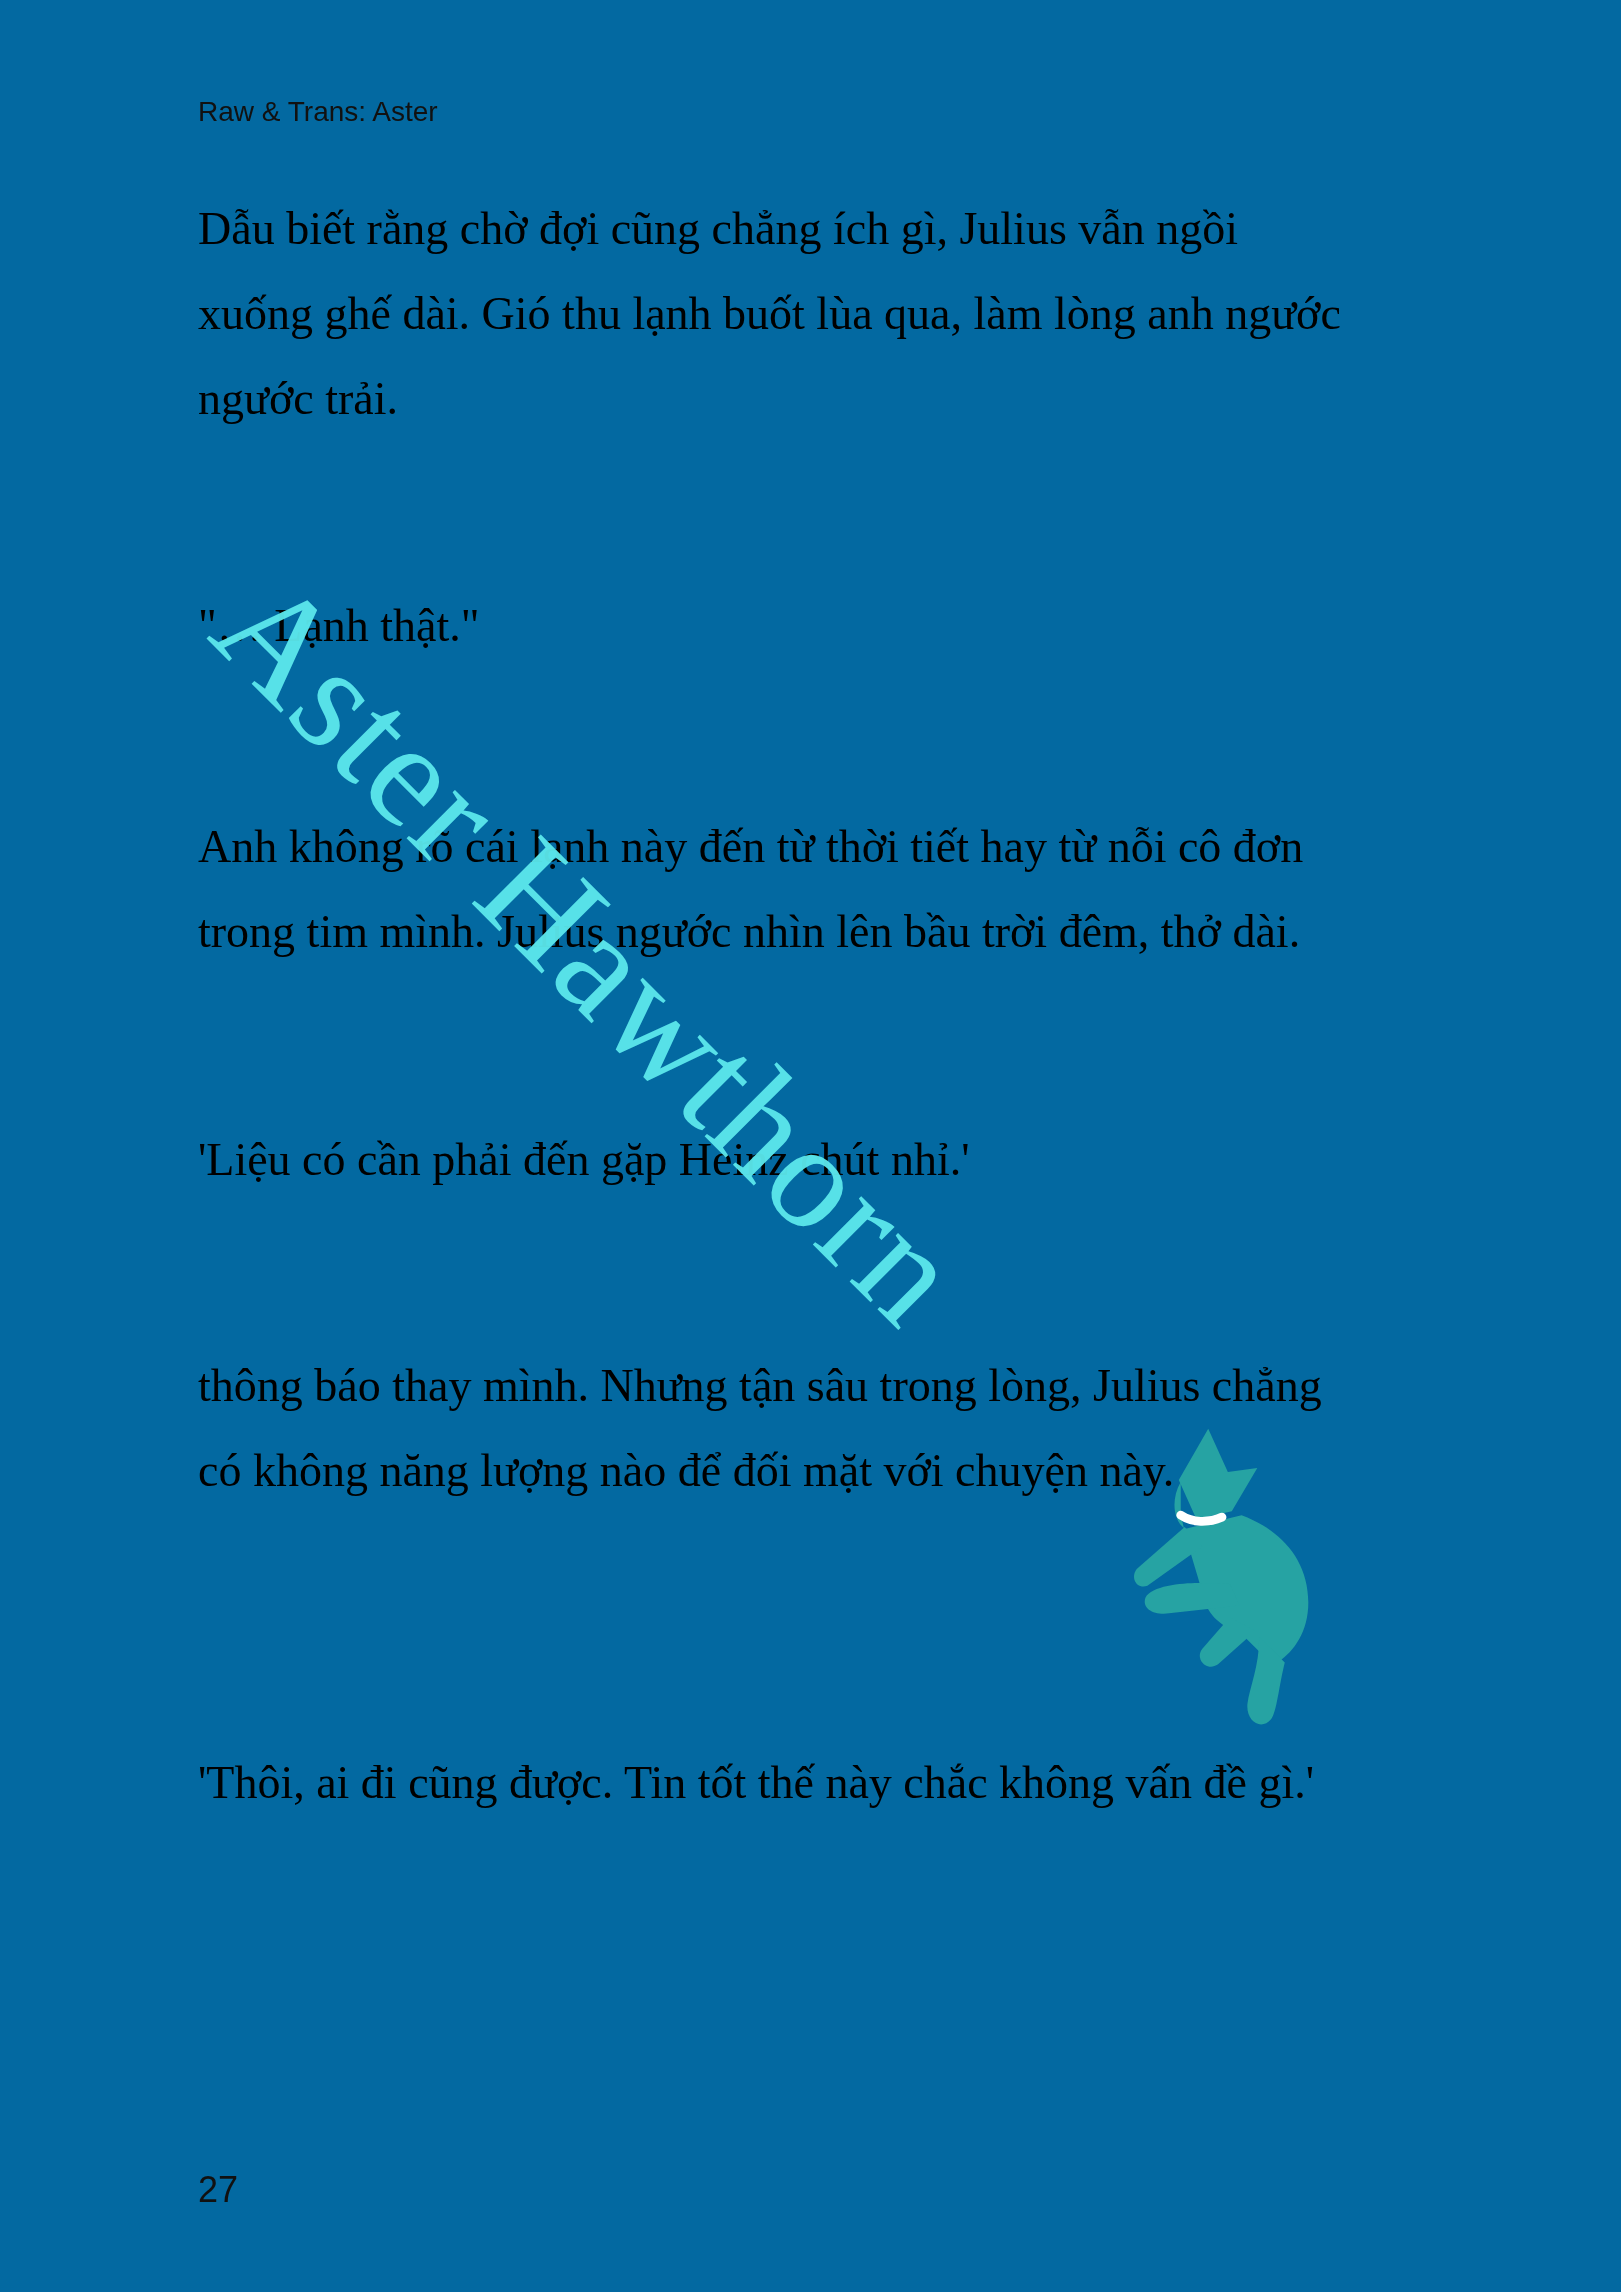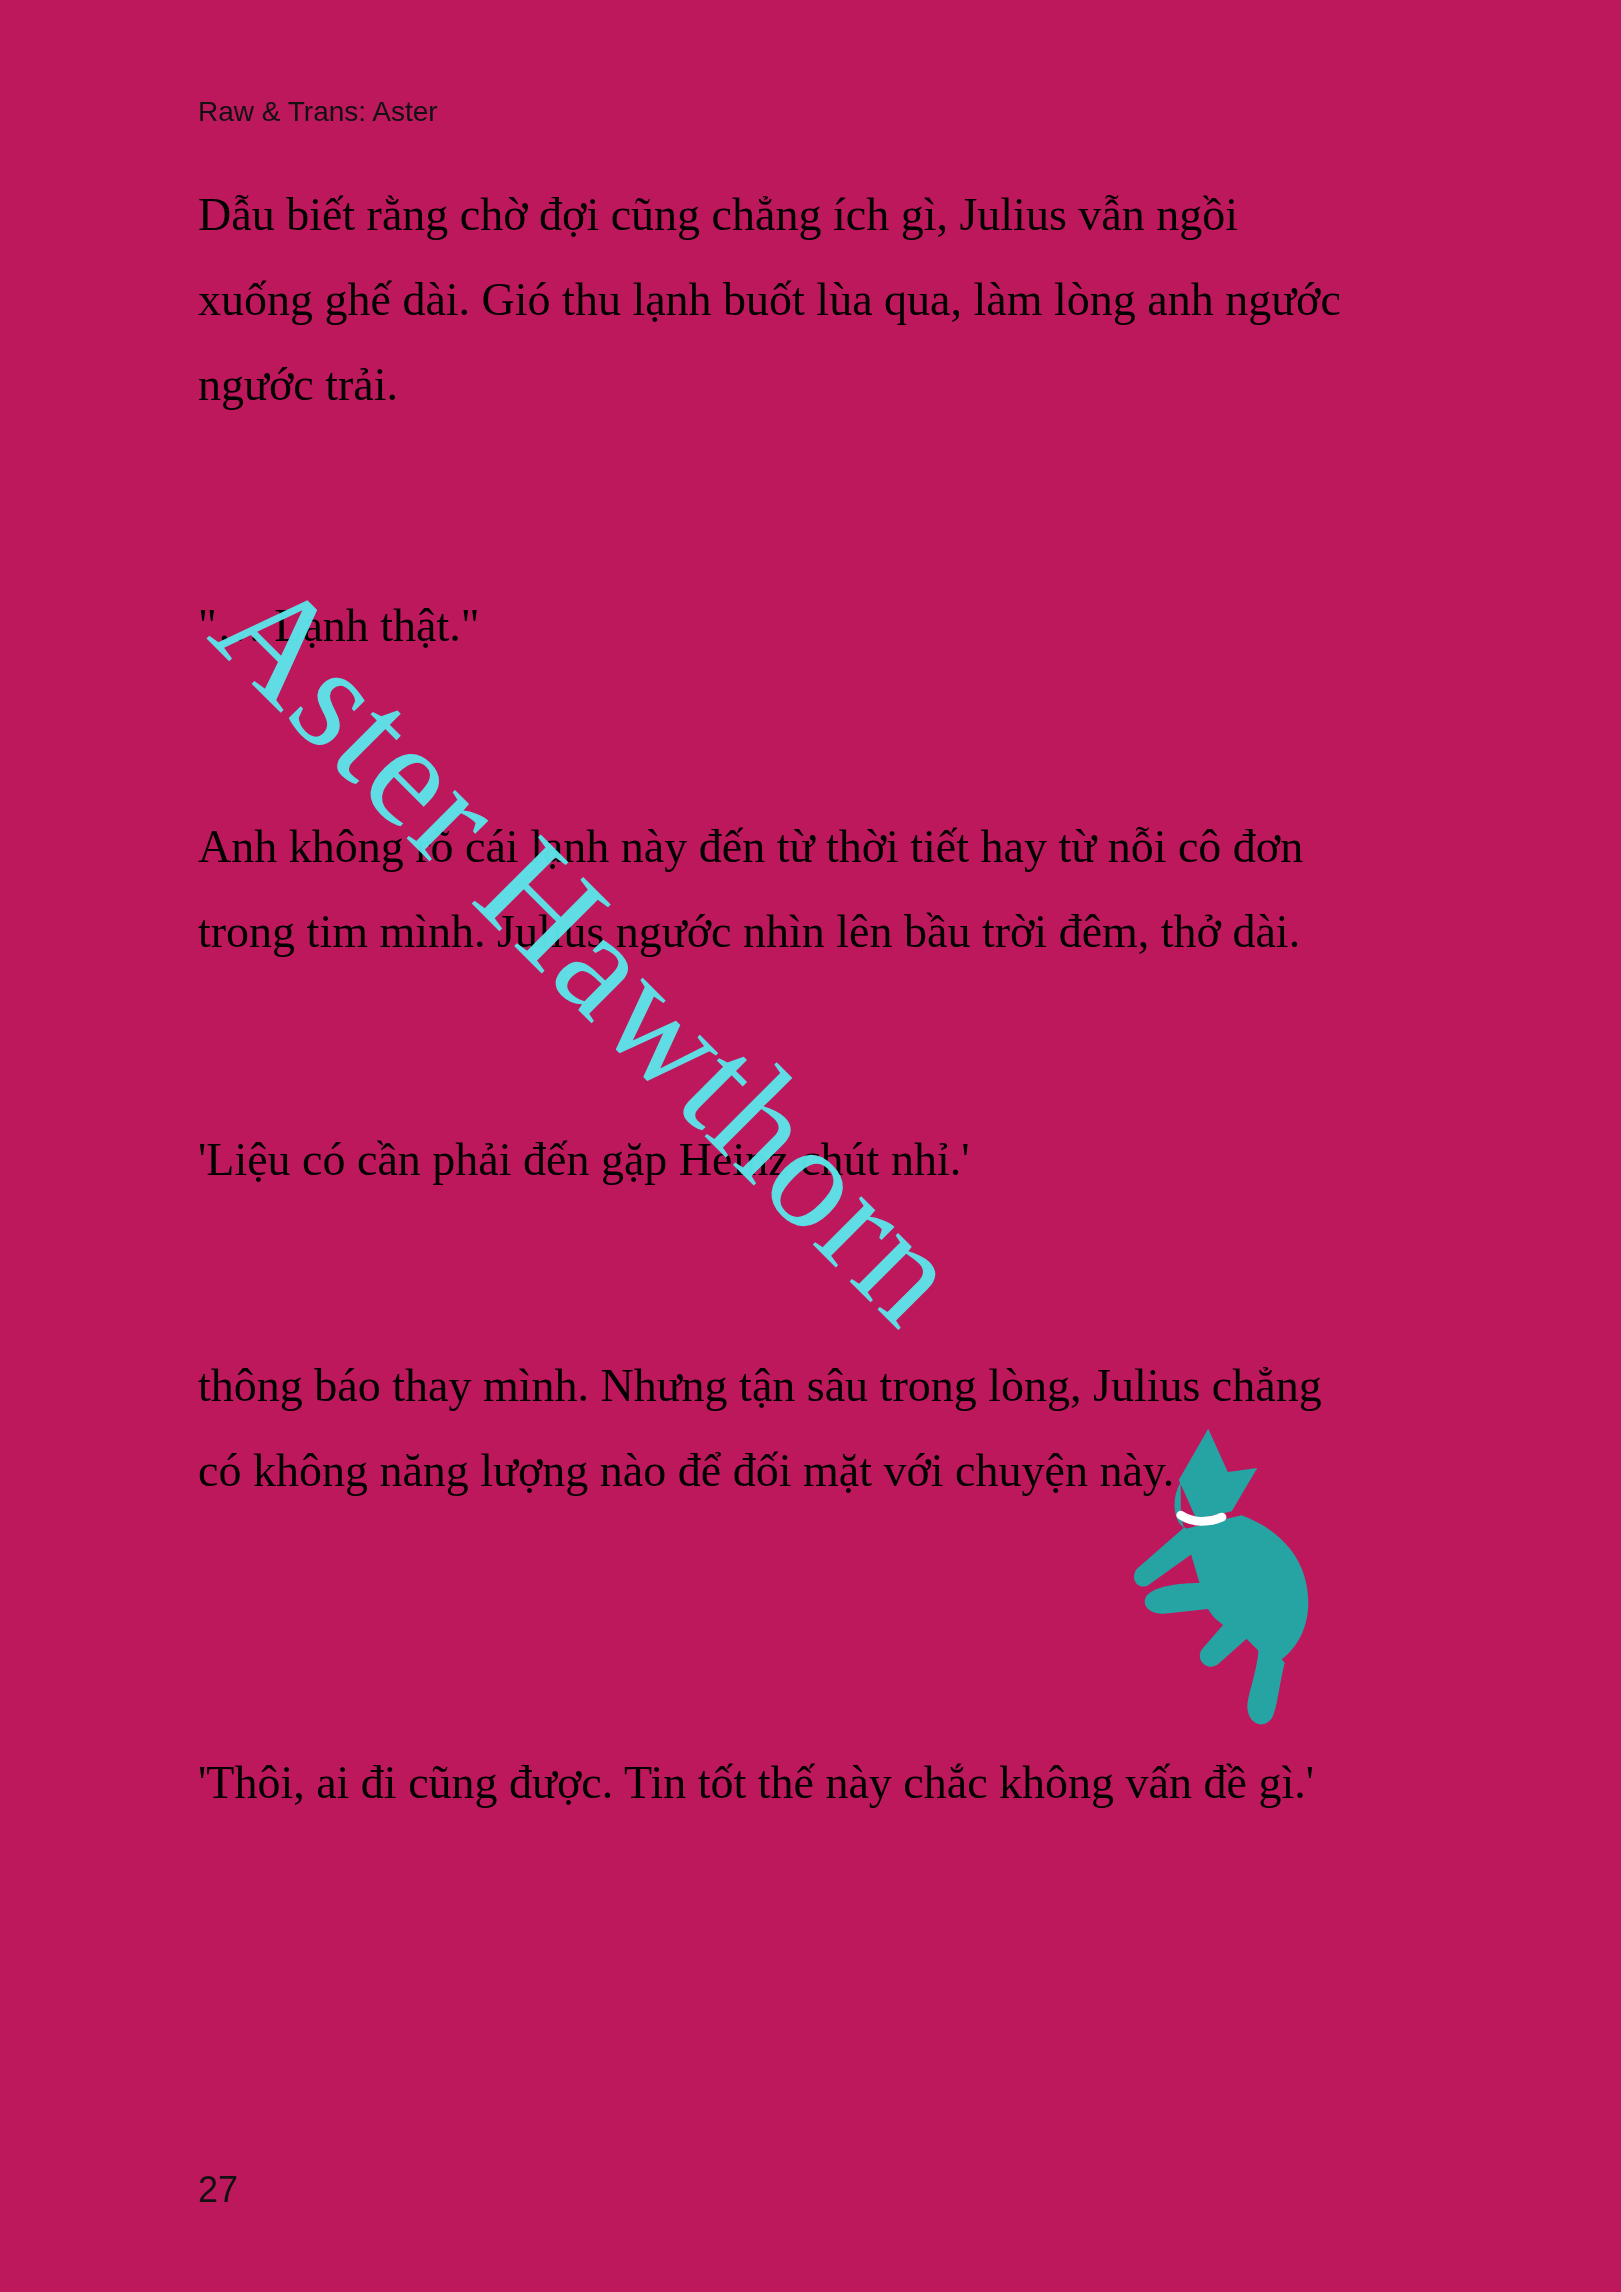--- a/index.html
+++ b/index.html
@@ -11,21 +11,21 @@
       width: 1621px;
       height: 2293px;
       position: relative;
       overflow: hidden;
     }
     .page {
       position: absolute;
       left: 0; top: 0;
       width: 1621px;
       height: 2293px;
-      background: #be185d;
+      background: #0369a1;
     }
     .running-header {
       position: absolute;
       left: 198px;
       top: 98px;
       font-family: "Liberation Sans", sans-serif;
       font-size: 28px;
       color: #111111;
       line-height: 1;
     }
@@ -42,21 +42,21 @@
       position: absolute;
       left: 198px;
       width: 1225px;
       font-family: "Liberation Serif", serif;
       font-size: 46px;
       line-height: 85px;
       color: #000000;
       margin: 0;
       z-index: 1;
     }
-    .para-1 { top: 172px; }
+    .para-1 { top: 186px; }
     .para-2 { top: 583px; }
     .para-3 { top: 804px; }
     .para-4 { top: 1117px; }
     .para-5 { top: 1343px; }
     .para-6 { top: 1740px; }
     .line { display: block; white-space: nowrap; }
 
     .watermark {
       position: absolute;
       left: 201px;

